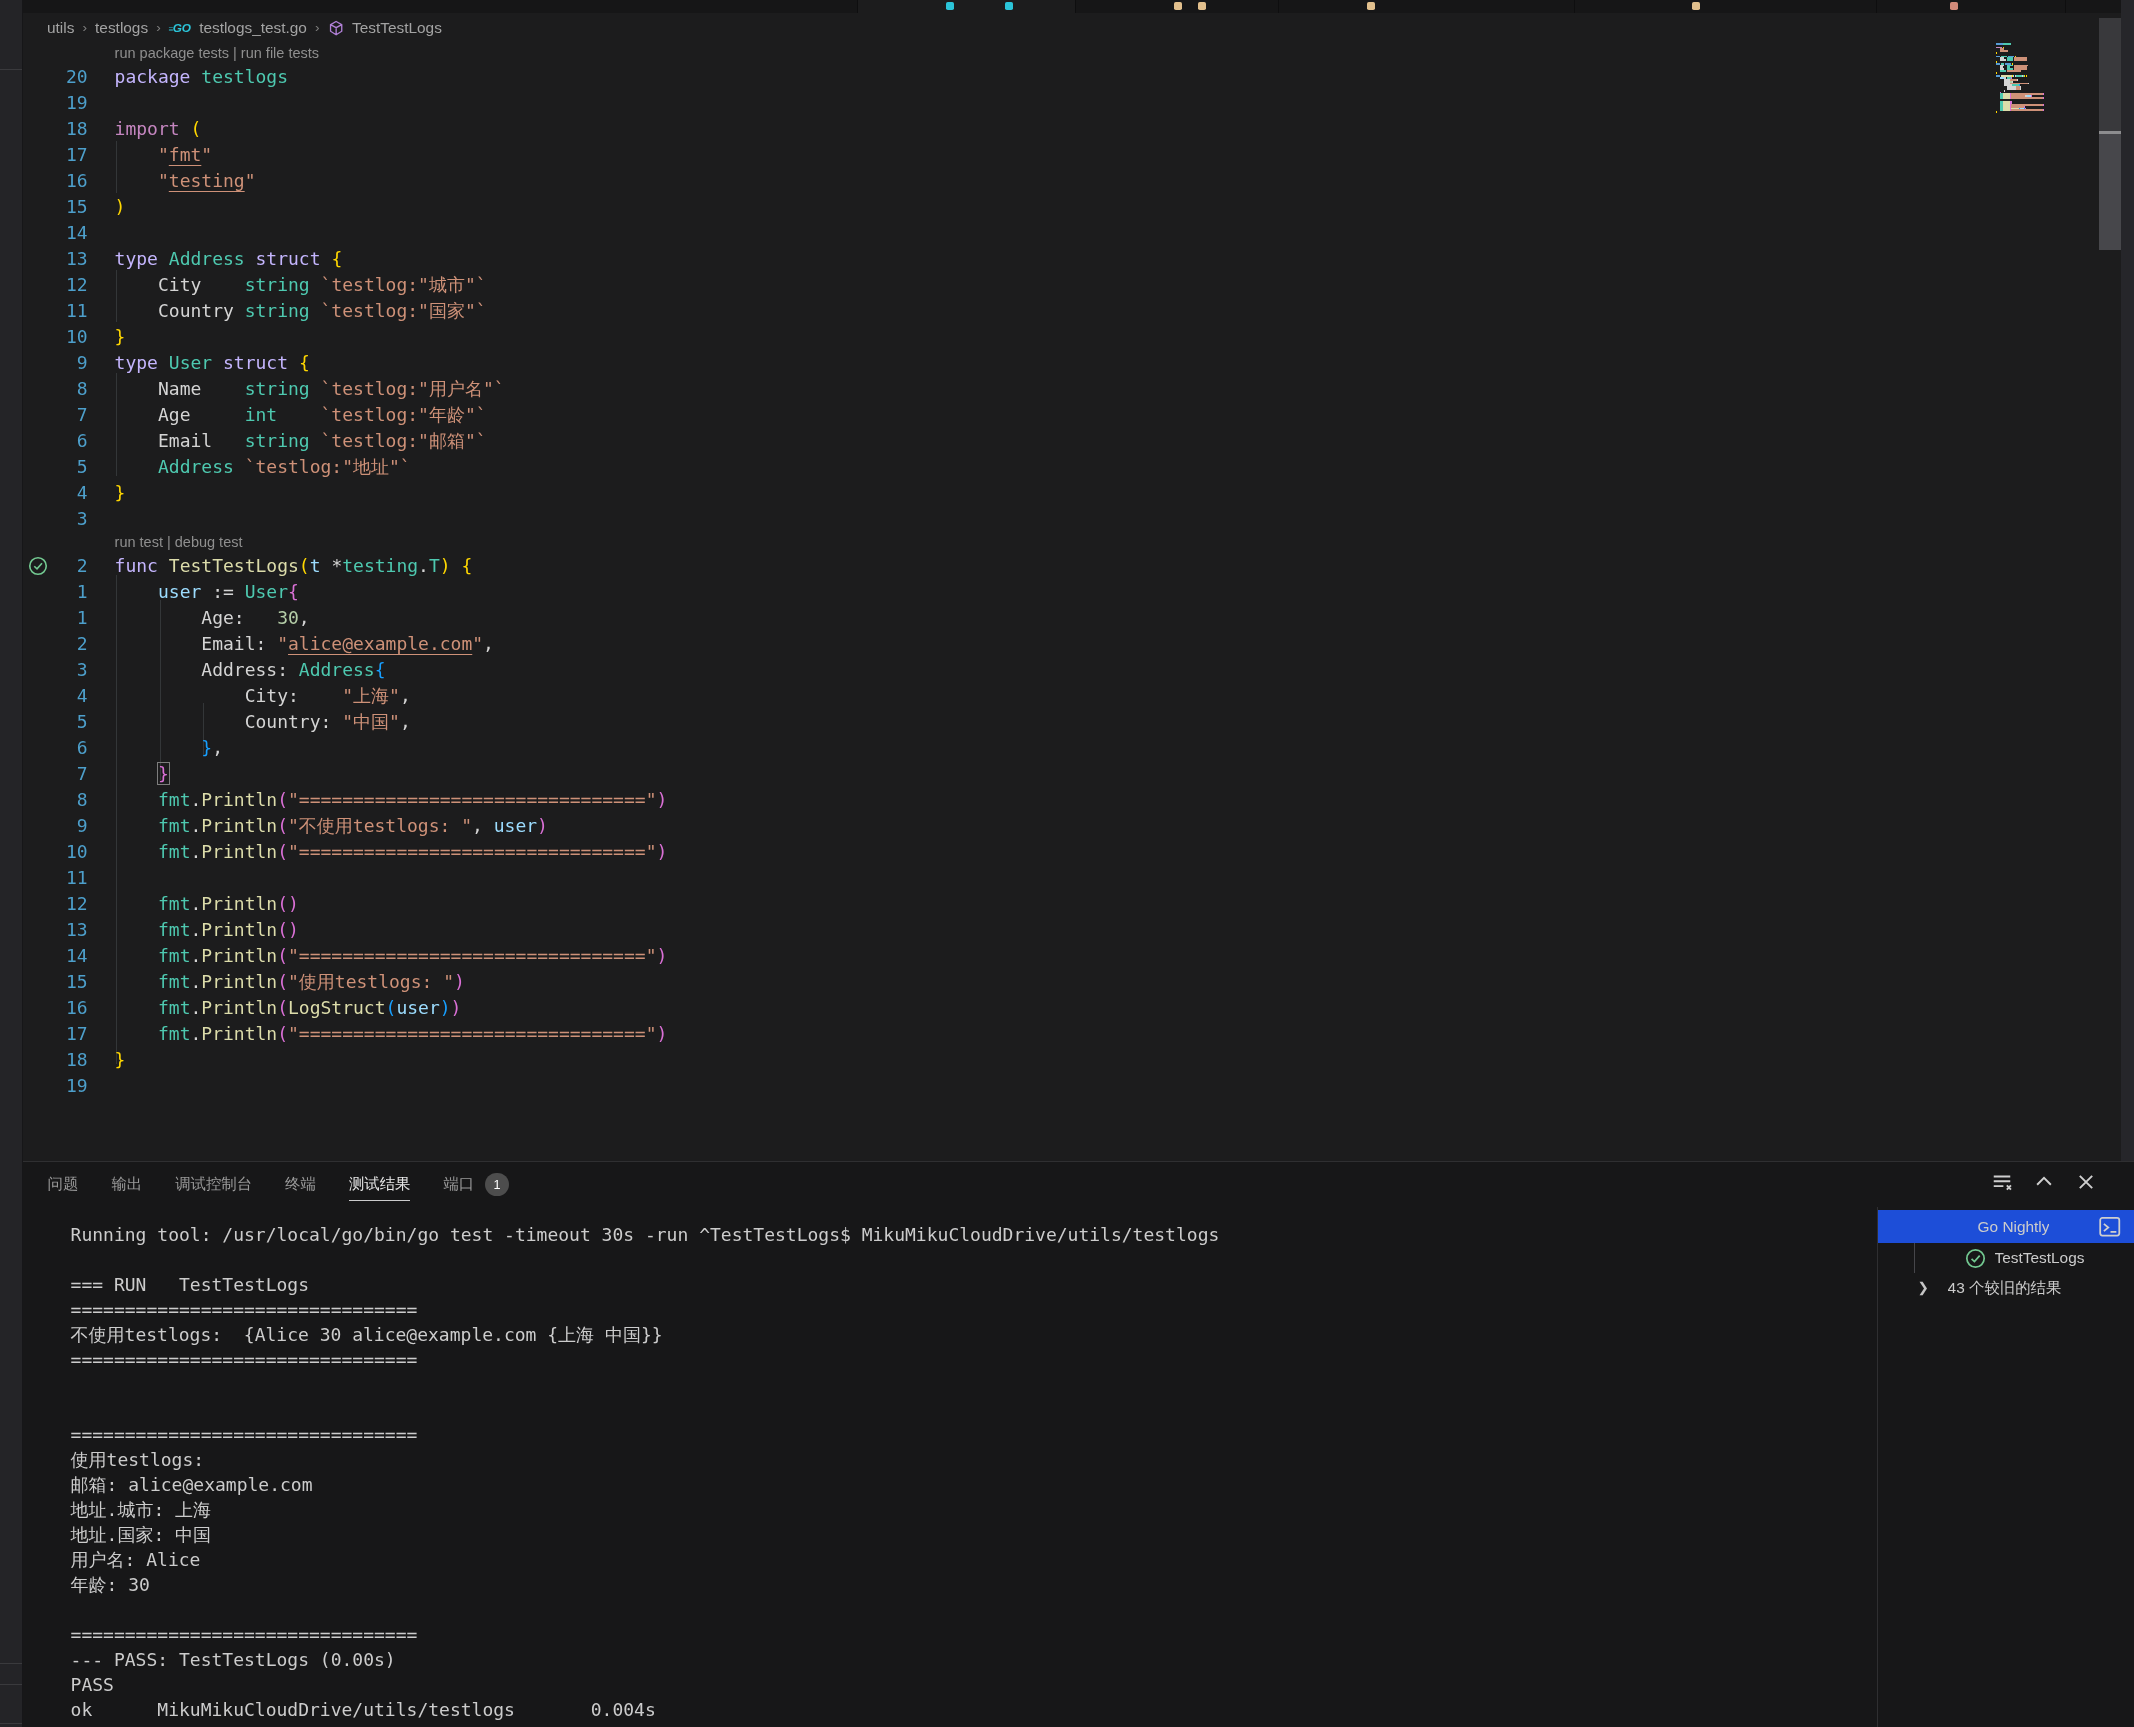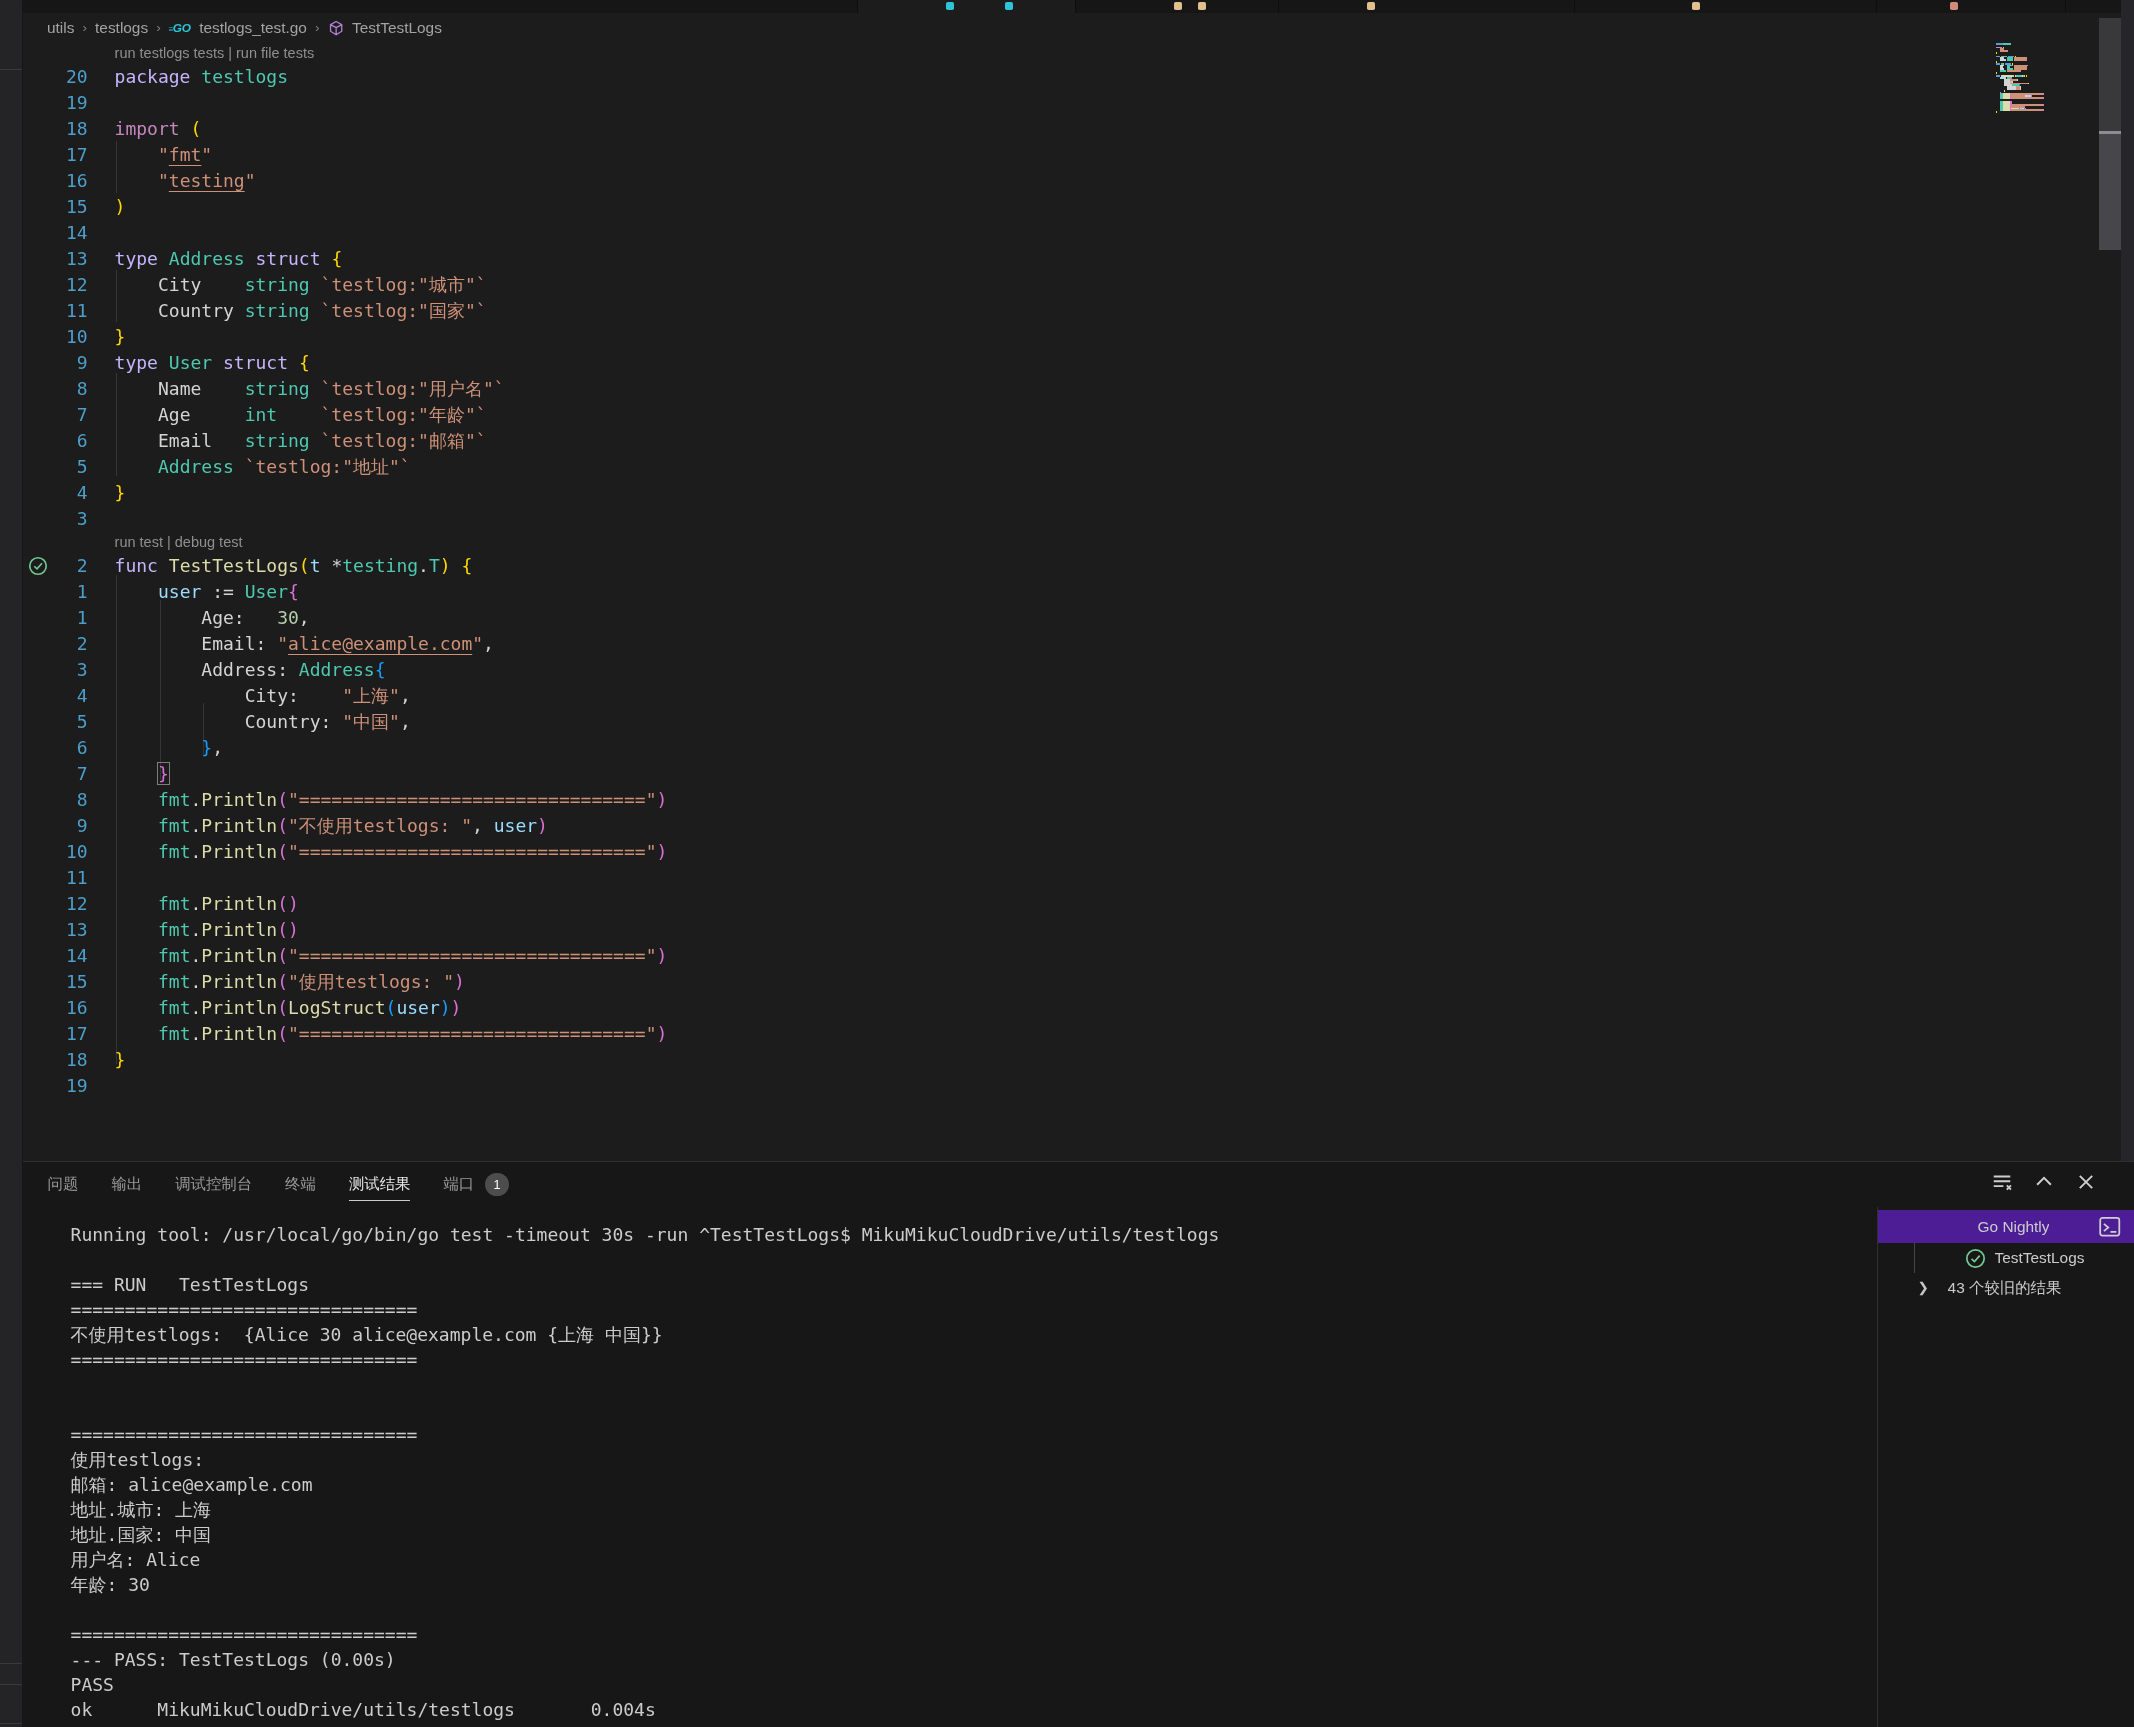--- a/index.html
+++ b/index.html
@@ -72,21 +72,21 @@
   #panel-actions svg { cursor:pointer; }
 
   #panel-output { position:absolute; left:48px; top:60px; width:1800px;
     font-family:"DejaVu Sans Mono", monospace; font-size:18px; line-height:25px;
     color:#cccccc; white-space:pre; }
 
   
   #tree-divider { position:absolute; left:1854px; top:45px; width:0.9px; height:522px; background:#2f2f31; }
   #test-tree { position:absolute; left:1855px; top:48px; width:257px; font-size:15.4px; color:#cccccc; }
   .tree-row { position:relative; height:33px; display:flex; align-items:center; cursor:pointer; }
-  .tree-row.selected { background:#4c1d95; }
+  .tree-row.selected { background:#1d4ed8; }
   .tree-row .lbl { white-space:nowrap; overflow:hidden; }
   .row-profile .lbl { margin-left:100px; }
   .row-test { height:30px; }
   .row-test .lbl { margin-left:117px; }
   .row-older { height:30px; }
   .row-older .lbl { margin-left:70px; }
   .row-older .tchev { position:absolute; left:40px; top:6.3px; color:#c5c5c5; font-size:13.6px; }
   .row-test .check { position:absolute; left:87px; top:4.5px; }
   .row-profile .term-icon { position:absolute; right:12.7px; top:4.5px; }
   .tree-guide { position:absolute; left:36px; top:33px; width:0.9px; height:30px; background:#46464a; }
@@ -134,21 +134,21 @@
   </div>
 
   <div id="code-area">
     <div class="indent-guide" style="left:93px; top:98px;  height:52px"></div>
     <div class="indent-guide" style="left:93px; top:227px;  height:52px"></div>
     <div class="indent-guide" style="left:93px; top:330px;  height:103px"></div>
     <div class="indent-guide" style="left:93px; top:532px;  height:489px"></div>
     <div class="indent-guide" style="left:137px; top:557px;  height:180px"></div>
     <div class="indent-guide" style="left:180px; top:660px;  height:52px"></div>
     <div id="code-lines">
-        <div class="lens-row"><span>run testlogs tests | run file tests</span></div>
+        <div class="lens-row"><span>run package tests | run file tests</span></div>
         <div class="code-row"><span class="gutter">20</span><span class="codetxt"><span class="tk-kwb">package</span><span class="tk-pln"> </span><span class="tk-typ">testlogs</span></span></div>
         <div class="code-row"><span class="gutter">19</span><span class="codetxt"></span></div>
         <div class="code-row"><span class="gutter">18</span><span class="codetxt"><span class="tk-kwp">import</span><span class="tk-pln"> </span><span class="tk-b1">(</span></span></div>
         <div class="code-row"><span class="gutter">17</span><span class="codetxt"><span class="tk-pln">    </span><span class="tk-str">"</span><span class="tk-stru">fmt</span><span class="tk-str">"</span></span></div>
         <div class="code-row"><span class="gutter">16</span><span class="codetxt"><span class="tk-pln">    </span><span class="tk-str">"</span><span class="tk-stru">testing</span><span class="tk-str">"</span></span></div>
         <div class="code-row"><span class="gutter">15</span><span class="codetxt"><span class="tk-b1">)</span></span></div>
         <div class="code-row"><span class="gutter">14</span><span class="codetxt"></span></div>
         <div class="code-row"><span class="gutter">13</span><span class="codetxt"><span class="tk-kwb">type</span><span class="tk-pln"> </span><span class="tk-typ">Address</span><span class="tk-pln"> </span><span class="tk-kwb">struct</span><span class="tk-pln"> </span><span class="tk-b1">{</span></span></div>
         <div class="code-row"><span class="gutter">12</span><span class="codetxt"><span class="tk-pln">    </span><span class="tk-fld">City</span><span class="tk-pln">    </span><span class="tk-typ">string</span><span class="tk-pln"> </span><span class="tk-str">`testlog:"城市"`</span></span></div>
         <div class="code-row"><span class="gutter">11</span><span class="codetxt"><span class="tk-pln">    </span><span class="tk-fld">Country</span><span class="tk-pln"> </span><span class="tk-typ">string</span><span class="tk-pln"> </span><span class="tk-str">`testlog:"国家"`</span></span></div>

